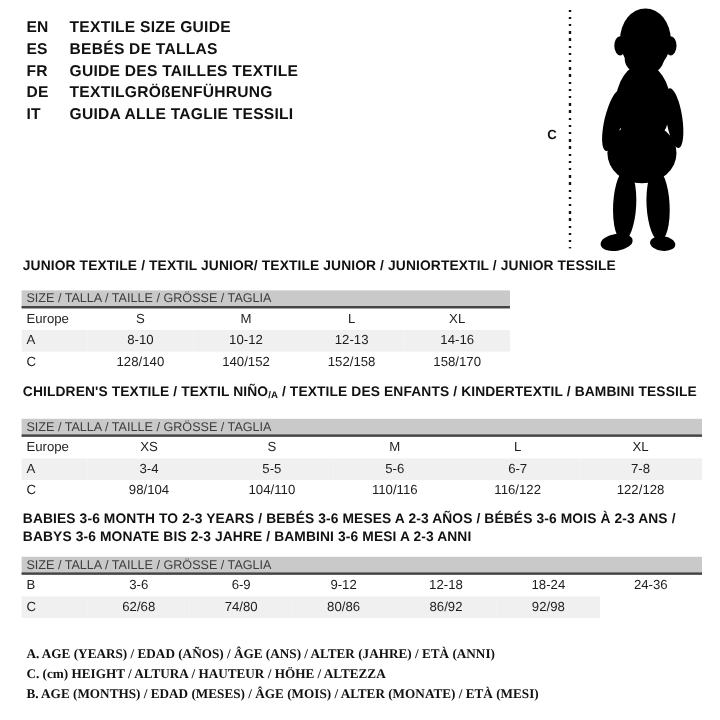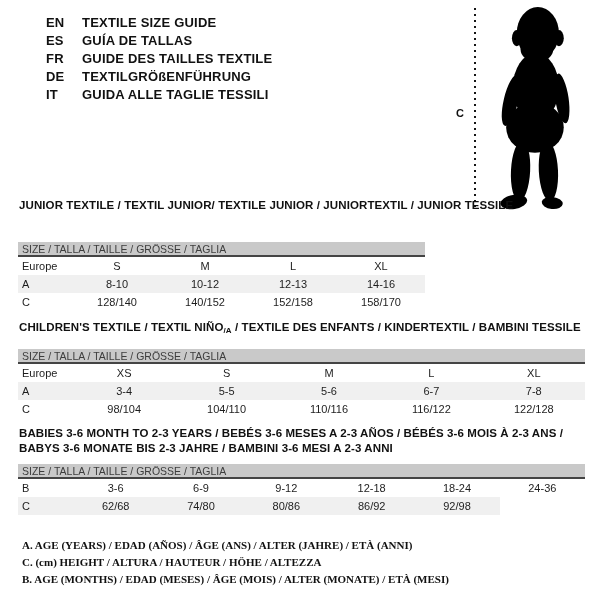--- a/index.html
+++ b/index.html
@@ -7,21 +7,21 @@
   body {
     width:600px; height:600px;
     font-family:"Liberation Sans", sans-serif;
     color:var(--ink,#111111);
   }
   .page { position:relative; width:600px; height:600px; background:#ffffff; overflow:hidden; }
 
   
   .lang-block { position:absolute; left:22px; top:13px; }
   .lang-row { display:flex; height:18px; align-items:center; font-weight:bold; font-size:13px; letter-spacing:.2px; white-space:nowrap; }
-  .lang-code { width:36px; flex:0 0 36px;margin-left:24px; }
+  .lang-code { width:36px; flex:0 0 36px; }
 
   
   .baby-svg { position:absolute; left:486px; top:5px; }
   .measure-line {
     position:absolute; left:474px; top:8px; width:2px; height:199px;
     background-image:repeating-linear-gradient(to bottom, #151515 0px, #151515 2px, transparent 2px, transparent 6px);
   }
   .c-label { position:absolute; left:456px; top:107px; font-size:11px; font-weight:bold; }
 
   
@@ -55,21 +55,21 @@
 
 <div class="page">
 
   <div class="lang-block">
     <div class="lang-row">
       <span class="lang-code">EN</span>
       <span>TEXTILE SIZE GUIDE</span>
     </div>
     <div class="lang-row">
       <span class="lang-code">ES</span>
-      <span>GUÍA DE TALLAS</span>
+      <span>BEBÉS DE TALLAS</span>
     </div>
     <div class="lang-row">
       <span class="lang-code">FR</span>
       <span>GUIDE DES TAILLES TEXTILE</span>
     </div>
     <div class="lang-row">
       <span class="lang-code">DE</span>
       <span>TEXTILGRÖßENFÜHRUNG</span>
     </div>
     <div class="lang-row">
@@ -90,21 +90,21 @@
       <ellipse cx="26" cy="95" rx="7.5" ry="26" transform="rotate(14 26 95)"></ellipse>
       <ellipse cx="79" cy="93" rx="7" ry="25" transform="rotate(-9 79 93)"></ellipse>
       <ellipse cx="51" cy="122" rx="30" ry="25"></ellipse>
       <ellipse cx="36" cy="165" rx="10" ry="30" transform="rotate(3 36 165)"></ellipse>
       <ellipse cx="65" cy="165" rx="10" ry="30" transform="rotate(-3 65 165)"></ellipse>
       <ellipse cx="29" cy="196" rx="14" ry="7" transform="rotate(-8 29 196)"></ellipse>
       <ellipse cx="69" cy="197" rx="11" ry="6" transform="rotate(6 69 197)"></ellipse>
     </g>
   </svg>
 
-  <div class="tbl-title" style="top:198px">JUNIOR TEXTILE / TEXTIL JUNIOR/ TEXTILE JUNIOR / JUNIORTEXTIL / JUNIOR TESSILE</div>
+  <div class="tbl-title" style="top:215px">JUNIOR TEXTILE / TEXTIL JUNIOR/ TEXTILE JUNIOR / JUNIORTEXTIL / JUNIOR TESSILE</div>
   <div class="size-table t1">
     <div class="bar">SIZE / TALLA / TAILLE / GRÖSSE / TAGLIA</div>
     <div class="grid">
       <span class="cell lbl">Europe</span>
       <span class="cell">S</span>
       <span class="cell">M</span>
       <span class="cell">L</span>
       <span class="cell">XL</span>
     </div>
     <div class="grid row-alt">

